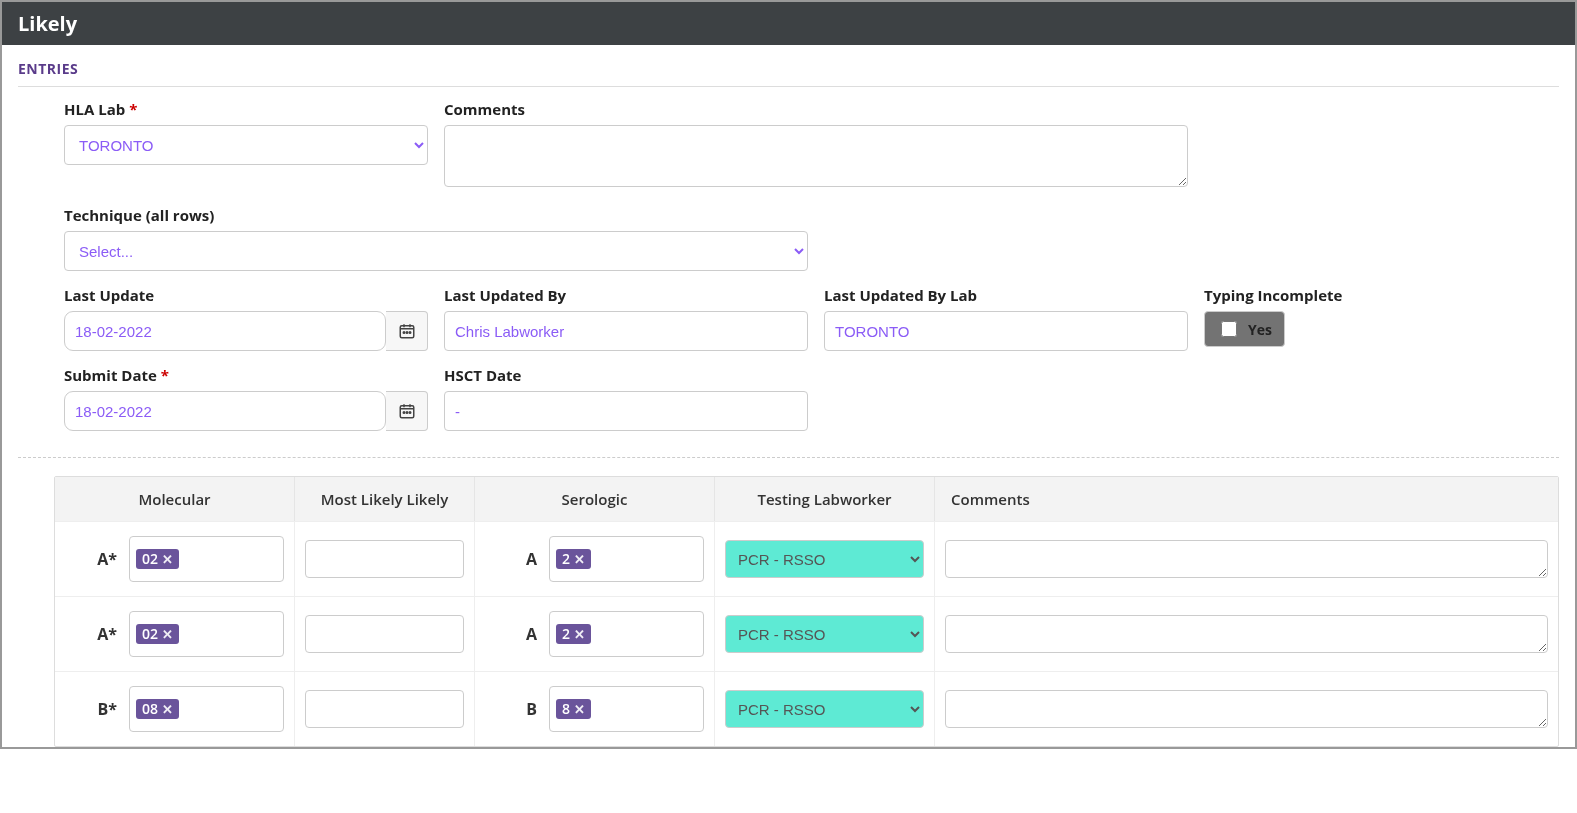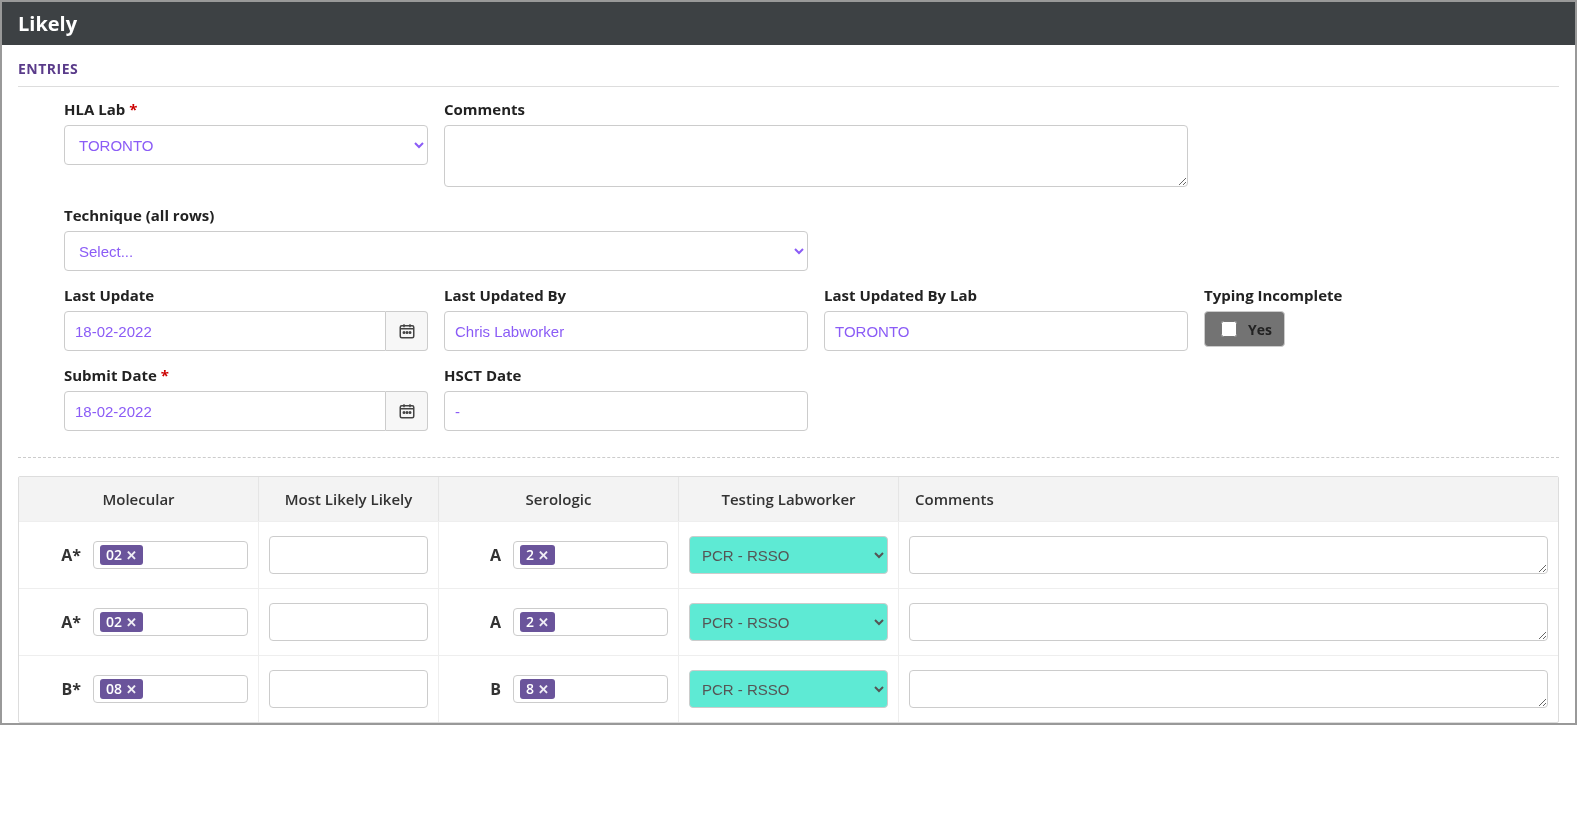--- a/index.html
+++ b/index.html
@@ -74,20 +74,21 @@
   .readonly-box {
     background: #eee;
     color: #666;
   }
   .date-wrap {
     display: flex; gap: 0;
   }
   .date-wrap input[type=text].form {
     border-top-right-radius: 0; border-bottom-right-radius: 0;
     flex: 1;
+    border-radius: 9px;
   }
   .date-btn {
     width: 42px; height: 40px;
     border: 1px solid #ccc; border-left: none;
     border-top-right-radius: 4px; border-bottom-right-radius: 4px;
     background: #f7f7f7;
     display: flex; align-items: center; justify-content: center;
     cursor: pointer;
     color:#444;
   }
@@ -102,20 +103,21 @@
   hr.dashed {
     border: none; border-top: 1px dashed #ccc; margin: 26px 0 18px 0;
   }
 
   
   .typing-table {
     border: 1px solid #ddd;
     border-radius: 2px;
     overflow: hidden;
     margin-bottom: 0;
+    margin-left: 36px;
   }
   .tt-head, .tt-row {
     display: grid;
     grid-template-columns: 240px 180px 240px 220px 1fr;
   }
   .tt-head {
     background: #f3f3f3;
     color: #333;
     font-weight: 600;
     font-size: 15px;
@@ -133,21 +135,21 @@
     display: flex; align-items: center; gap: 6px;
   }
   .tt-row > div:last-child { border-right: none; }
   .locus-label {
     font-weight: 700; font-size: 16px; color: #333;
     min-width: 44px; text-align: right; flex: 0 0 58px;
   }
   .locus-label.right { text-align:right; padding-right:6px;}
   .tag-input {
     flex: 1; min-width: 0;
-    height: 28px;
+    height: 46px;
     border: 1px solid #ccc; border-radius: 4px;
     padding: 0 6px;
     display: flex; align-items: center; gap: 4px;
     background:#fff;
   }
   .tag {
     display: inline-flex; align-items: center; gap: 4px;
     background: #6a549b; color: #fff;
     border-radius: 3px; padding: 3px 6px; font-size: 14px; font-weight: 600;
     line-height:1;

